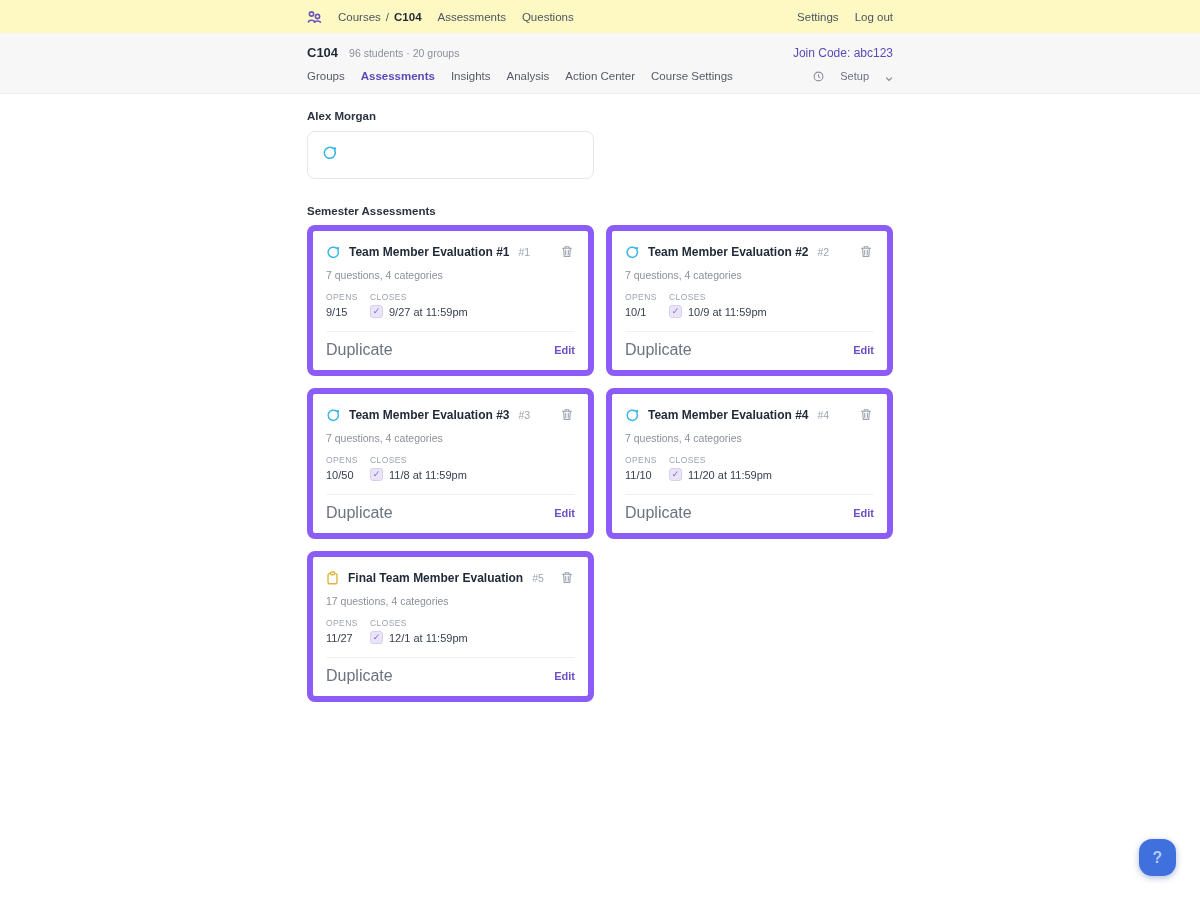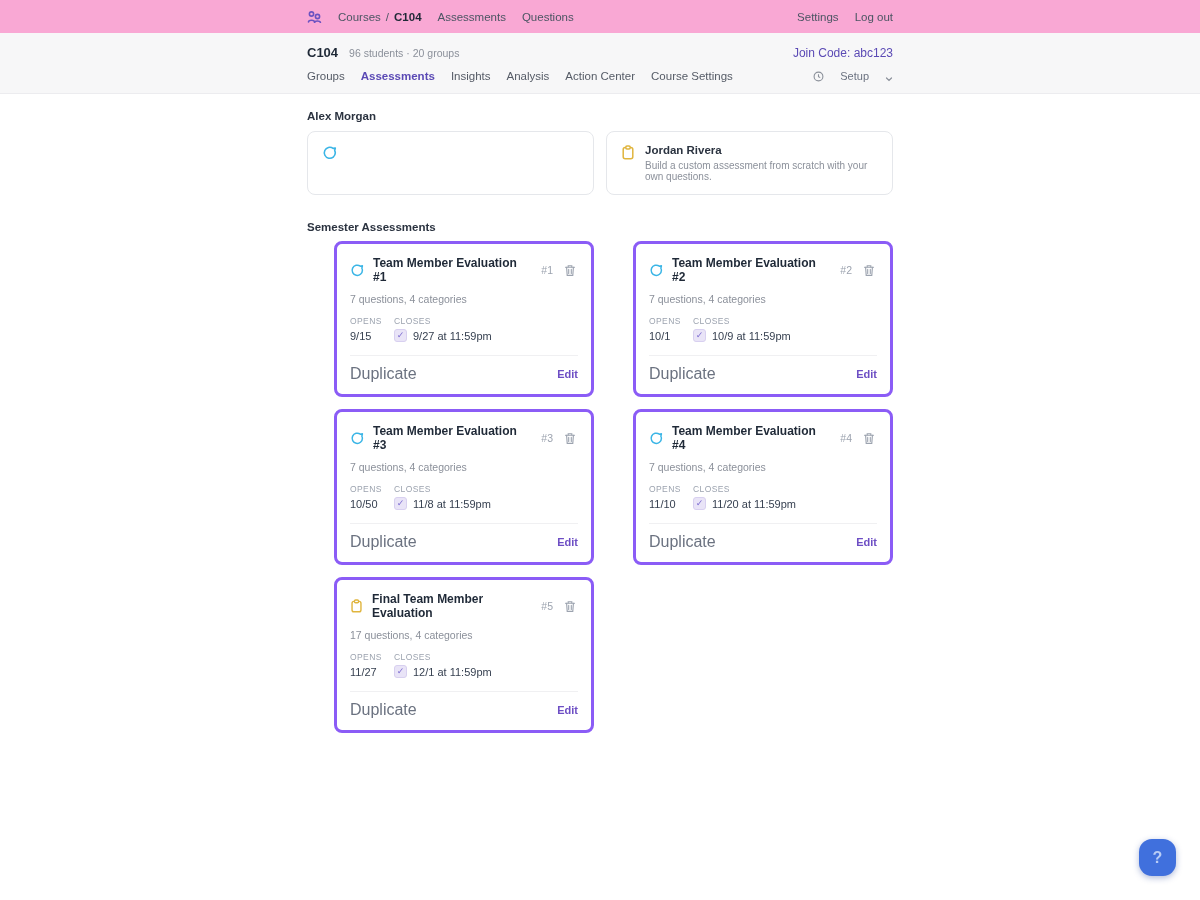--- a/index.html
+++ b/index.html
@@ -1,21 +1,21 @@
 <!DOCTYPE html>
 <html><head>
 <meta charset="utf-8">
 <style>
   * { margin:0; padding:0; box-sizing:border-box; }
   html,body { width:1200px; height:900px; overflow:hidden; background:#ffffff;
     font-family:"Liberation Sans", sans-serif; color:#374151; }
   .container { width:586px; margin:0 auto; }
 
   
-  .topnav { background:#f9a8d4; }
+  .topnav { background:#fef9c3; }
   .topnav .container { display:flex; align-items:center; height:33px; }
   .topnav .left { display:flex; align-items:center; gap:16px; }
   .topnav a, .navlink { font-size:11.5px; color:#4b5563; text-decoration:none; cursor:pointer; }
   .breadcrumb { display:flex; align-items:center; gap:5px; font-size:11.5px; color:#4b5563; }
   .breadcrumb .course { font-weight:bold; color:#1f2937; }
   .topnav .spacer { flex:1; }
   .topnav .right { display:flex; gap:16px; }
 
   
   .band { background:#f7f7f8; border-bottom:1px solid #ececef; }
@@ -35,21 +35,21 @@
   .tpl-row { display:grid; grid-template-columns:1fr 1fr; gap:12px; margin-top:9px; }
   .tpl-card { background:#fff; border:1px solid #e5e7eb; border-radius:8px; padding:12px 14px;
     display:flex; gap:10px; cursor:pointer; min-height:48px; }
   .tpl-card .ticon { flex:0 0 auto; margin-top:1px; }
   .tpl-title { font-size:11.5px; font-weight:bold; color:#2b3340; }
   .tpl-desc { font-size:10px; color:#8b909a; margin-top:4px; }
 
   .section-title { font-size:11.5px; font-weight:bold; color:#2b3340; margin-top:26px; }
 
   .cards { display:grid; grid-template-columns:1fr 1fr; gap:12px; margin-top:8px; }
-  .card { background:#fff; border:3px solid #8b5cf6; border-radius:8px; padding:12px 13px 0;margin-left:27px; }
+  .card { background:#fff; border:6px solid #8b5cf6; border-radius:8px; padding:12px 13px 0; }
   .card-head { display:flex; align-items:center; gap:9px; }
   .card-title { font-size:12px; font-weight:bold; color:#1f2937; }
   .card-badge { font-size:10.5px; color:#9ca3af; }
   .trash-btn { margin-left:auto; background:none; border:none; cursor:pointer; padding:2px; line-height:0; }
   .card-summary { font-size:10.5px; color:#8b909a; margin-top:9px; }
   .sched { display:flex; margin-top:11px; }
   .sched .col1 { width:44px; }
   .sched-label { font-size:8.5px; letter-spacing:0.4px; color:#9ca3af; }
   .sched-value { font-size:11px; color:#374151; margin-top:4px; }
   .closes-line { display:flex; align-items:center; gap:6px; margin-top:3px; }
@@ -142,32 +142,20 @@
   <div class="user-name">Alex Morgan</div>
 
   <div class="tpl-row">
     <div class="tpl-card">
       <span class="ticon">
         <svg width="15" height="15" viewBox="0 0 15 15" fill="none" stroke="#3ab5e6" stroke-width="1.6" stroke-linejoin="round">
           <path d="M13 7 a5.5 5.5 0 1 1 -2.2 -4.4 L13 2.2 L12.4 4.8 A5.5 5.5 0 0 1 13 7 Z" transform="translate(0.3,0.8)"></path>
         </svg>
       </span>
     </div>
-    <div class="tpl-card">
-      <span class="ticon">
-        <svg width="14" height="15" viewBox="0 0 14 15" fill="none" stroke="#e0b53e" stroke-width="1.5" stroke-linejoin="round">
-          <rect x="2.2" y="2.5" width="9.6" height="11.2" rx="2"></rect>
-          <rect x="4.8" y="1" width="4.4" height="3" rx="1.2" fill="#fff"></rect>
-        </svg>
-      </span>
-      <div>
-        <div class="tpl-title">Jordan Rivera</div>
-        <div class="tpl-desc">Build a custom assessment from scratch with your own questions.</div>
-      </div>
-    </div>
   </div>
 
   <div class="section-title">Semester Assessments</div>
 
   <div class="cards">
 
     <div class="card">
       <div class="card-head">
         <span>
           <svg width="14" height="14" viewBox="0 0 15 15" fill="none" stroke="#3ab5e6" stroke-width="1.6" stroke-linejoin="round">

